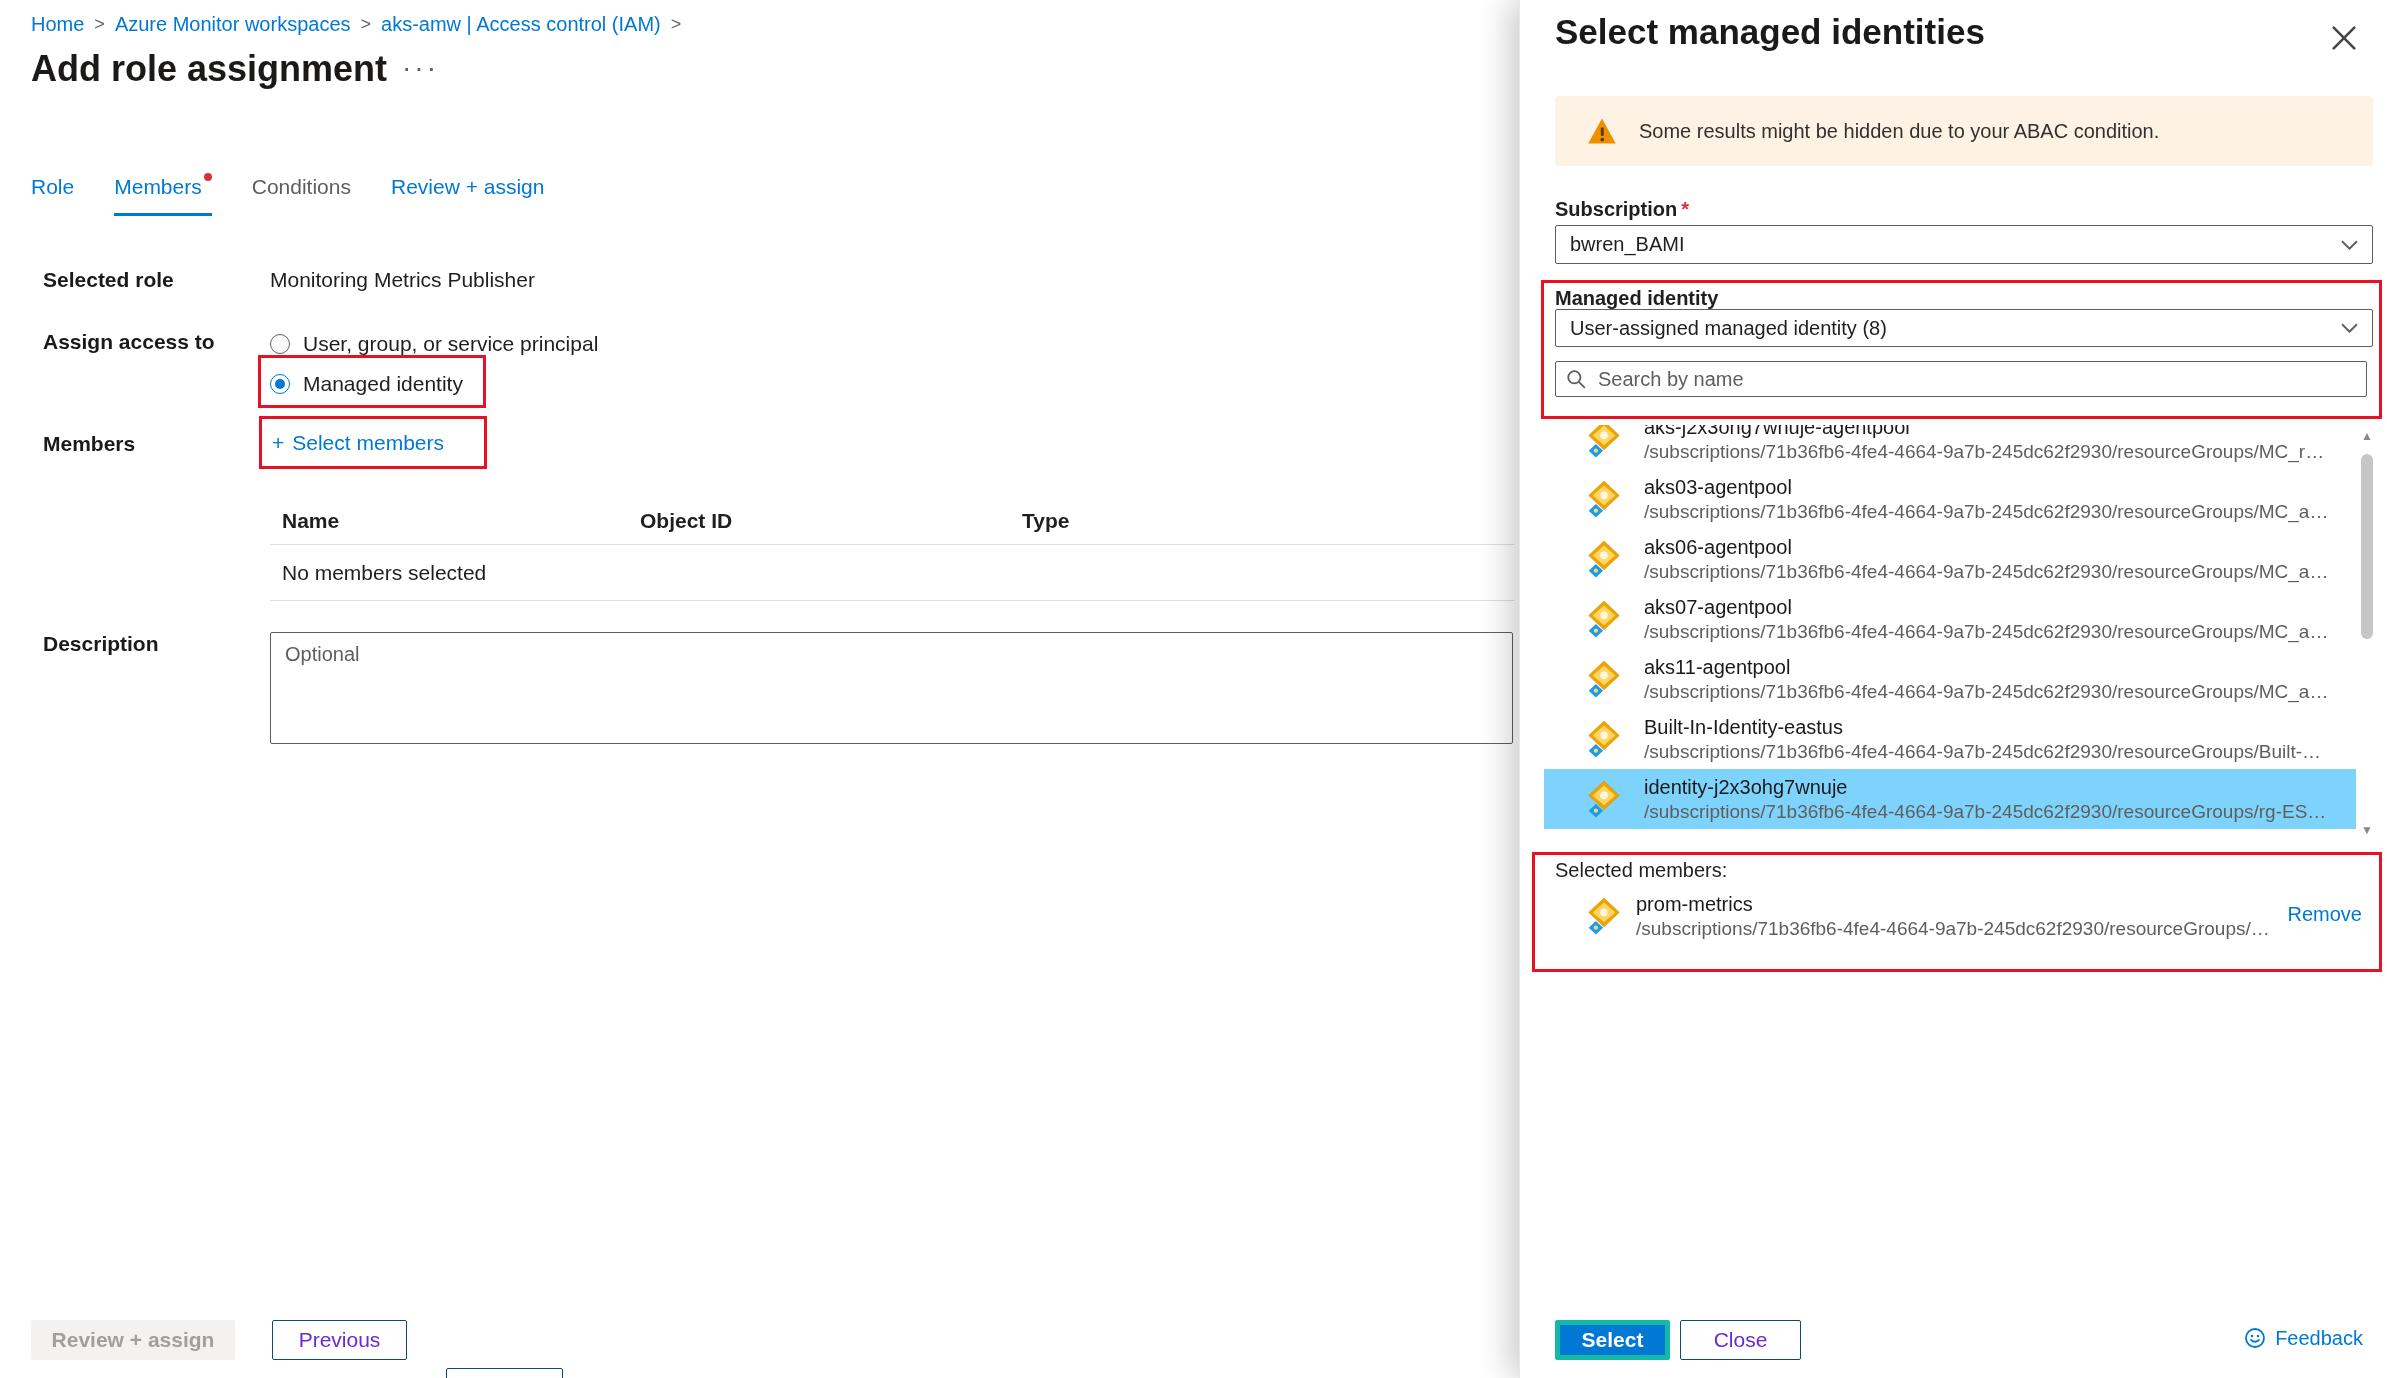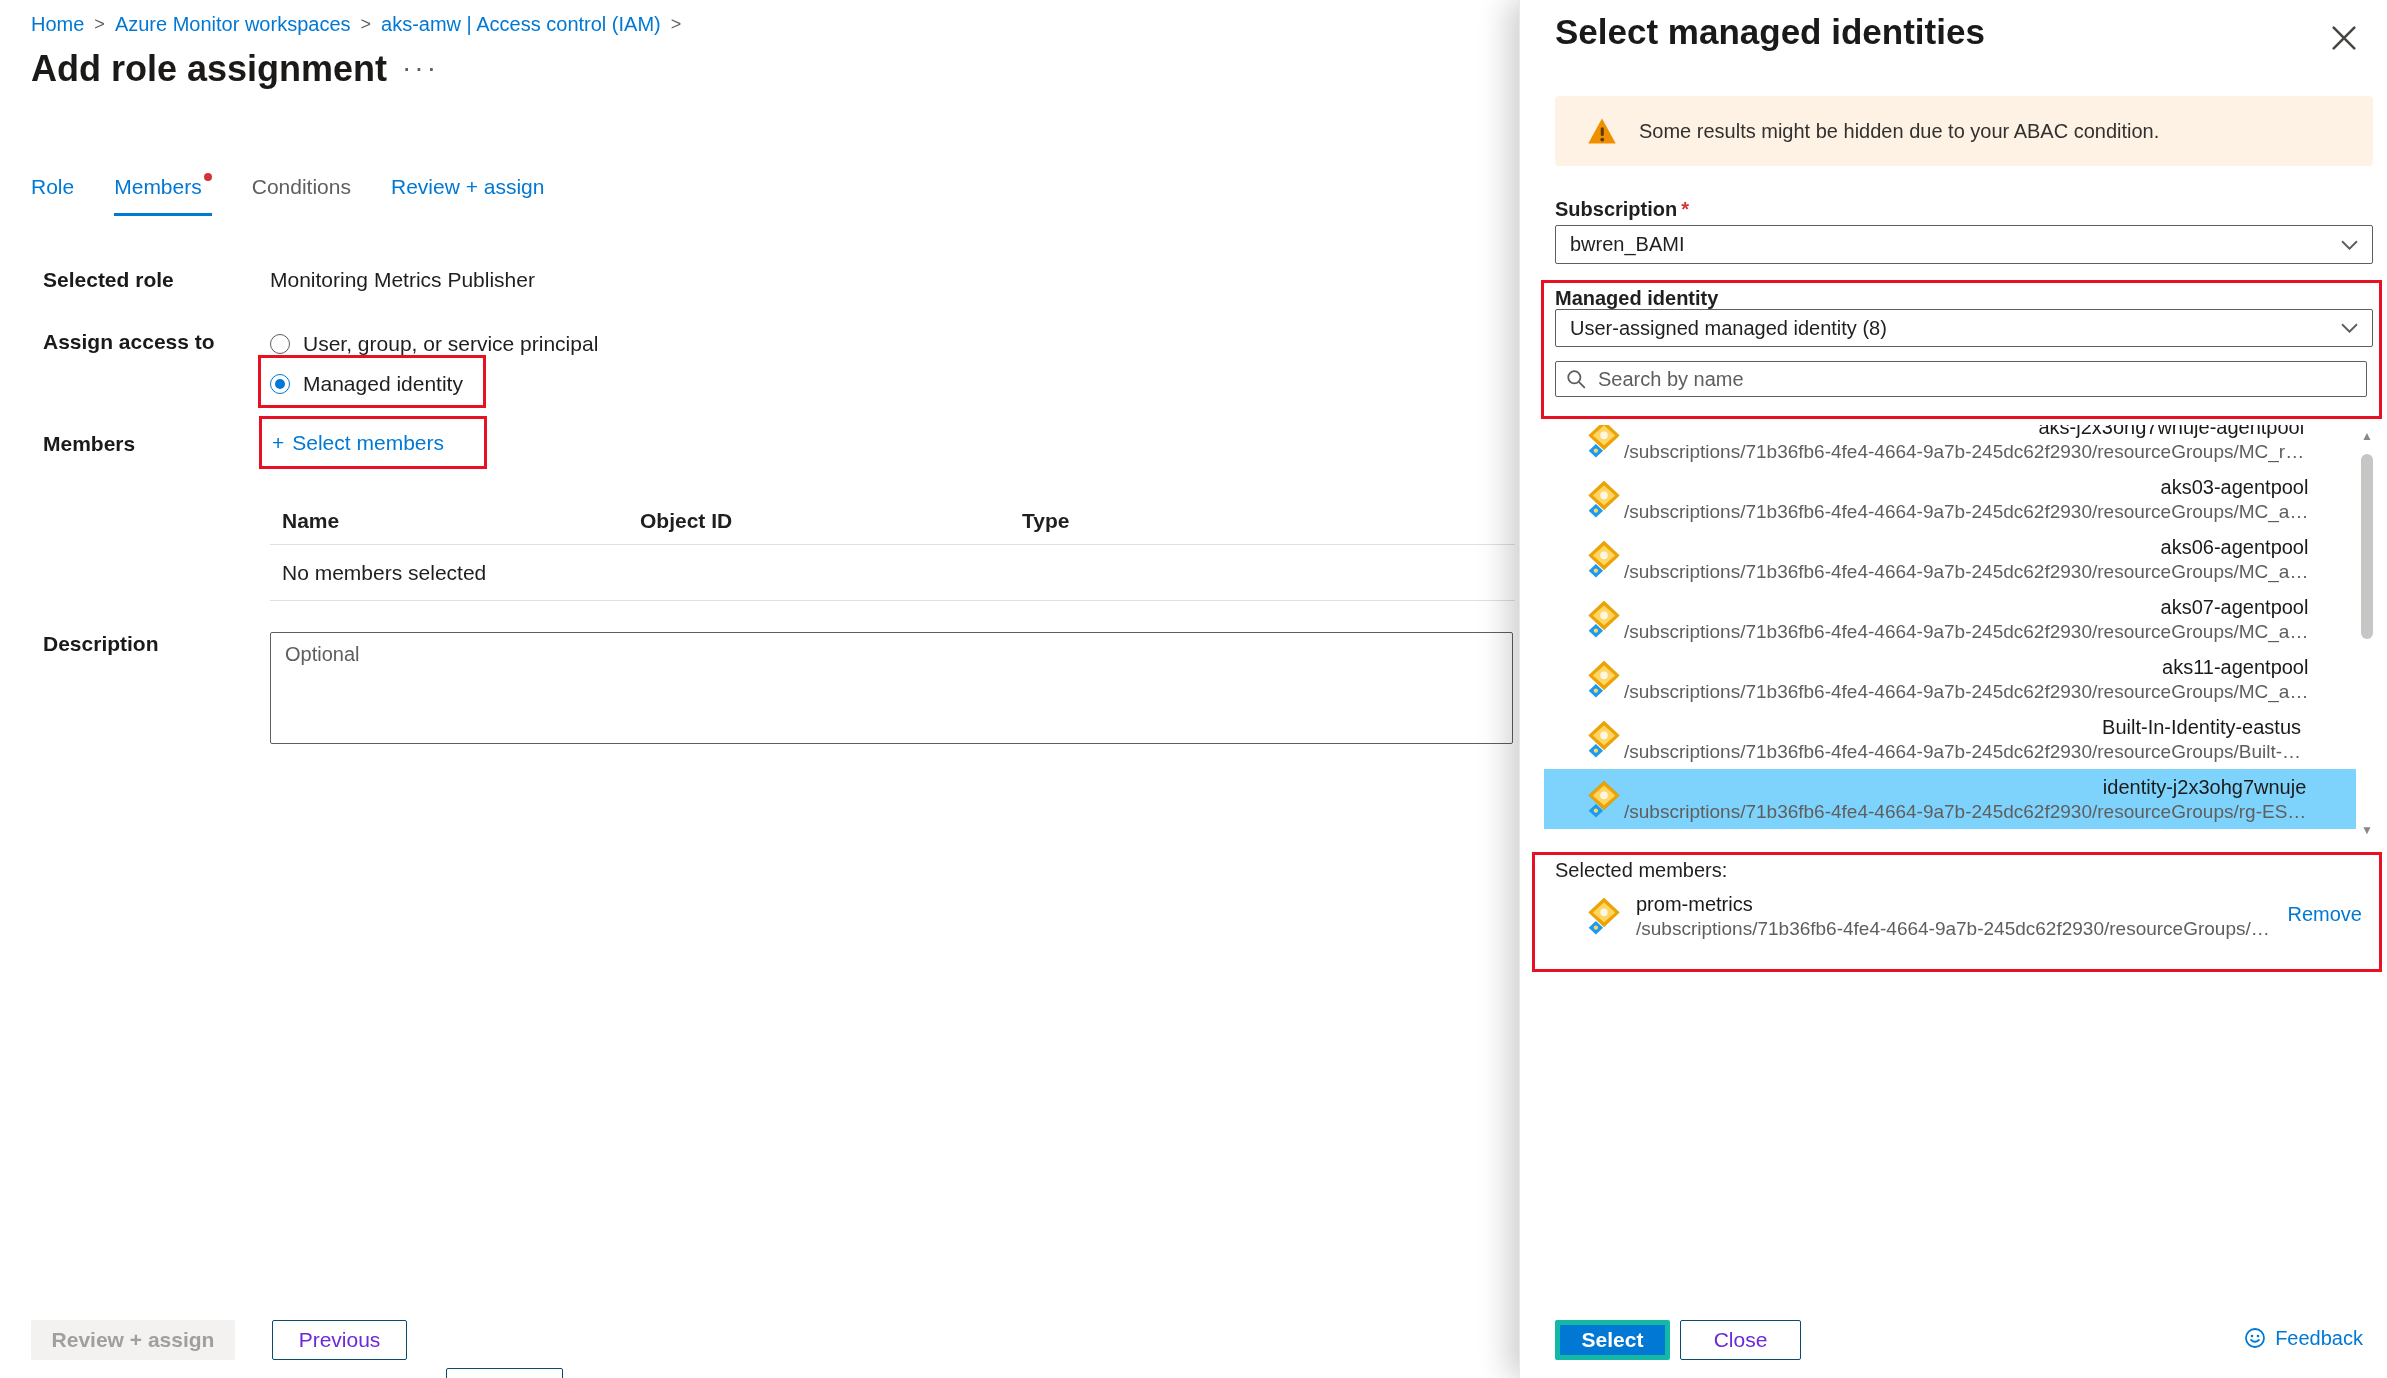--- a/index.html
+++ b/index.html
@@ -68,21 +68,21 @@
   .dropdown{border:1px solid #605e5c;border-radius:2px;background:#fff;box-sizing:border-box;
             display:flex;align-items:center;justify-content:space-between;padding:0 14px;
             font-size:20px;color:#201f1e;cursor:pointer;}
   .searchbox{border:1px solid #605e5c;border-radius:2px;background:#fff;box-sizing:border-box;
              display:flex;align-items:center;gap:10px;padding:0 10px;}
   .searchbox input{border:none;outline:none;flex:1;font-size:20px;font-family:"Liberation Sans",sans-serif;
                    color:#201f1e;background:transparent;}
   .searchbox input::placeholder{color:#605e5c;}
 
   .id-list{left:24px;top:425px;width:812px;height:413px;overflow:hidden;}
-  .id-item{height:60px;display:flex;align-items:center;gap:2px;padding-left:42px;box-sizing:border-box;cursor:pointer;text-align:right;}
+  .id-item{height:60px;display:flex;align-items:center;gap:22px;padding-left:42px;box-sizing:border-box;cursor:pointer;}
   .id-item.first{margin-top:-16px;}
   .id-item.selected{background:#7dd3fc;}
   .mi-icon{width:36px;height:38px;flex:0 0 auto;}
   .id-text{display:flex;flex-direction:column;min-width:0;}
   .id-name{font-size:20px;color:#1b1a19;line-height:26px;white-space:nowrap;overflow:hidden;max-width:690px;}
   .id-path{font-size:19px;color:#605e5c;line-height:24px;white-space:nowrap;overflow:hidden;max-width:690px;}
 
   .scrollbar{left:838px;top:428px;width:18px;height:410px;}
   .scroll-arrow{position:absolute;left:0;width:18px;height:16px;font-size:12px;color:#8a8886;
                 display:flex;align-items:center;justify-content:center;cursor:pointer;}

